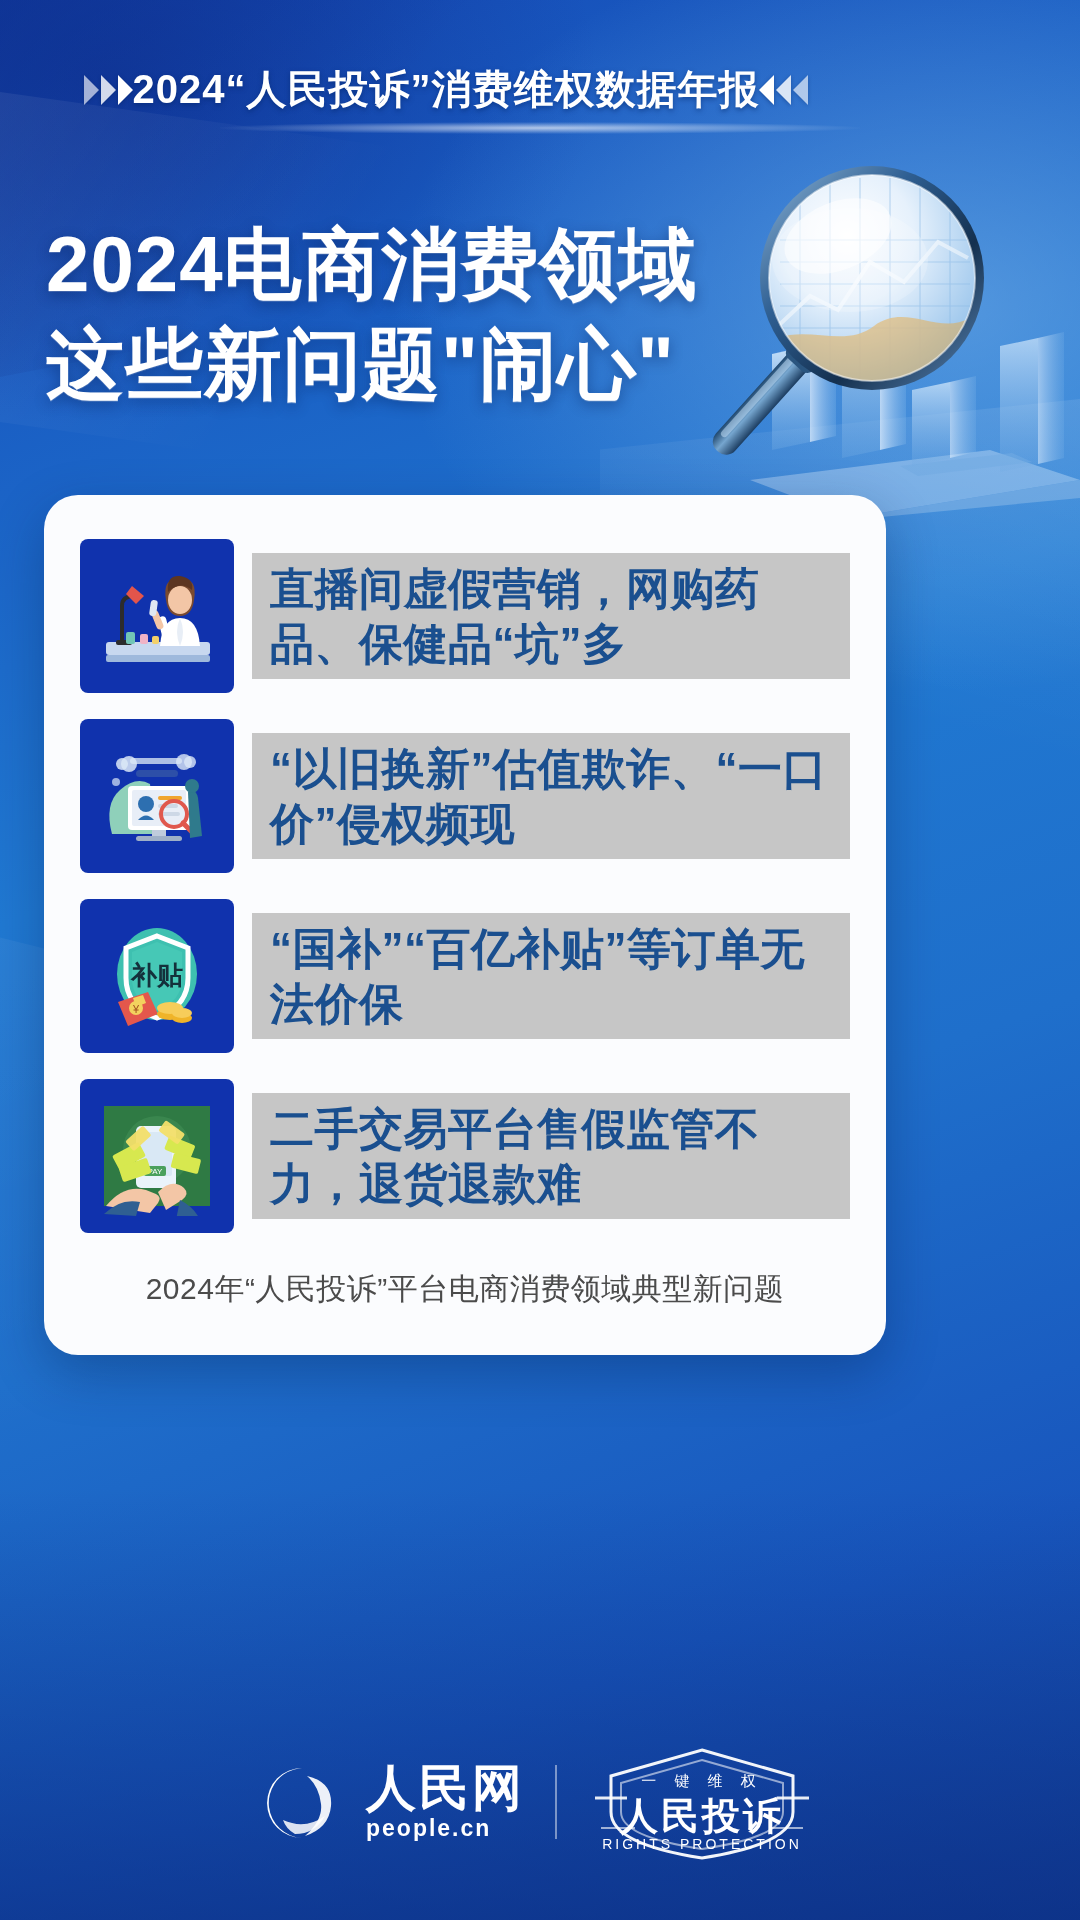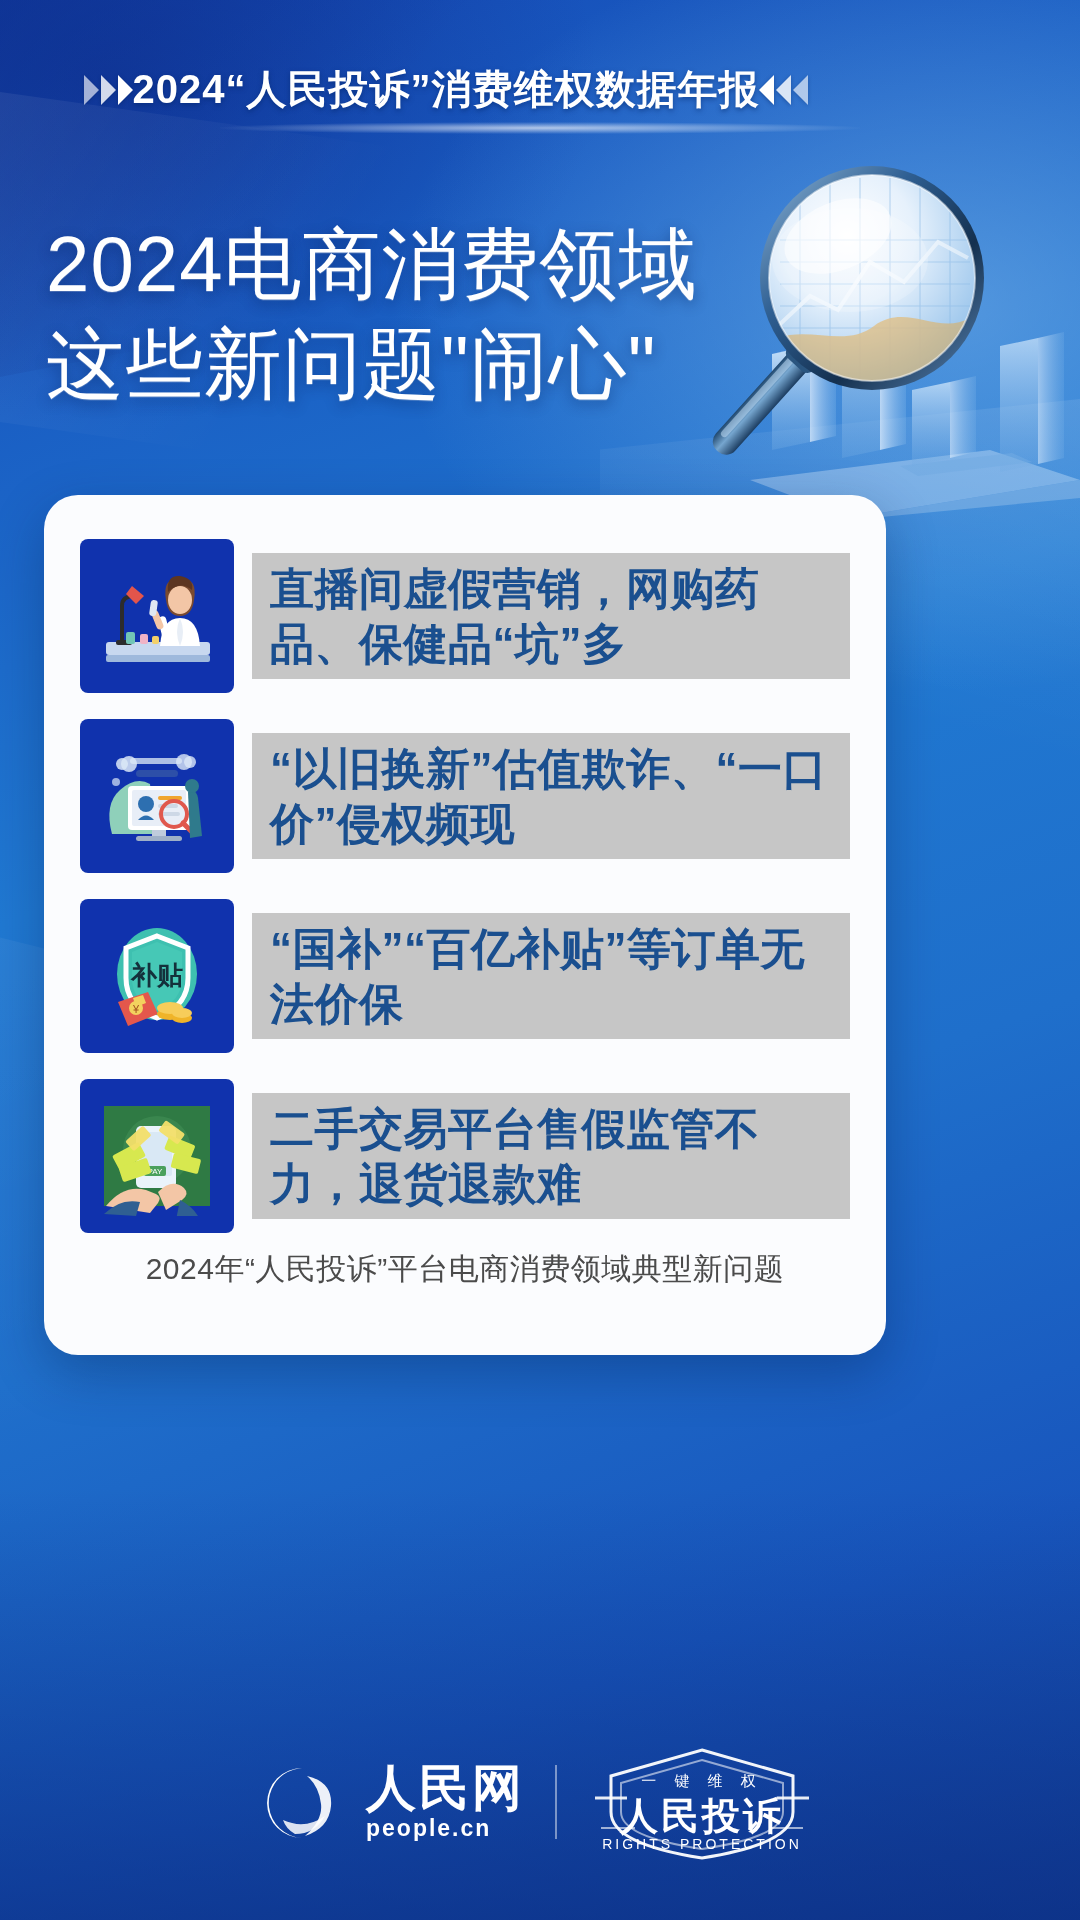--- a/index.html
+++ b/index.html
@@ -71,21 +71,21 @@
     width: 640px; height: 12px; z-index: 5;
     background: radial-gradient(ellipse at center, rgba(255,255,255,0.65) 0%, rgba(255,255,255,0) 72%);
   }
 
   
   .hero-art { position: absolute; right: 0; top: 150px; width: 420px; height: 370px; z-index: 2; }
 
   
   .hero-title {
     position: absolute; left: 46px; top: 215px; z-index: 7;
-    color: #ffffff; font-weight: normal; font-size: 78px; line-height: 1.28;
+    color: #ffffff; font-weight: bold; font-size: 78px; line-height: 1.28;
     letter-spacing: 1px;
     text-shadow: 0 4px 14px rgba(4,32,92,0.45), 0 1px 0 rgba(255,255,255,0.25);
   }
   .hero-title .line { white-space: nowrap; }
 
   
   .card {
     position: absolute; left: 44px; top: 495px; width: 842px; height: 860px;
     background: #fbfcfe; border-radius: 34px; z-index: 8;
     box-shadow: 0 18px 52px rgba(3,26,80,0.33);
@@ -103,21 +103,21 @@
     flex: 1; margin-left: 18px; margin-top: 14px; margin-bottom: 14px;
     background: #c6c6c6;
     display: flex; align-items: center;
     padding: 0 14px 0 18px;
   }
   .row-text span {
     color: #1a4f8f; font-size: 44px; font-weight: bold; line-height: 1.26;
     letter-spacing: 0.5px;
   }
   .caption {
-    margin-top: 16px; text-align: center;
+    margin-top: 36px; text-align: center;
     color: #4b4b4b; font-size: 30px; letter-spacing: 0.5px;
   }
 
   
   .footer {
     position: absolute; left: 0; bottom: 58px; width: 1080px;
     display: flex; align-items: center; justify-content: center; gap: 30px; z-index: 6;
   }
   .logo-people { display: flex; align-items: flex-end; gap: 25px; }
   .people-word { display: flex; flex-direction: column; align-items: flex-start; }

